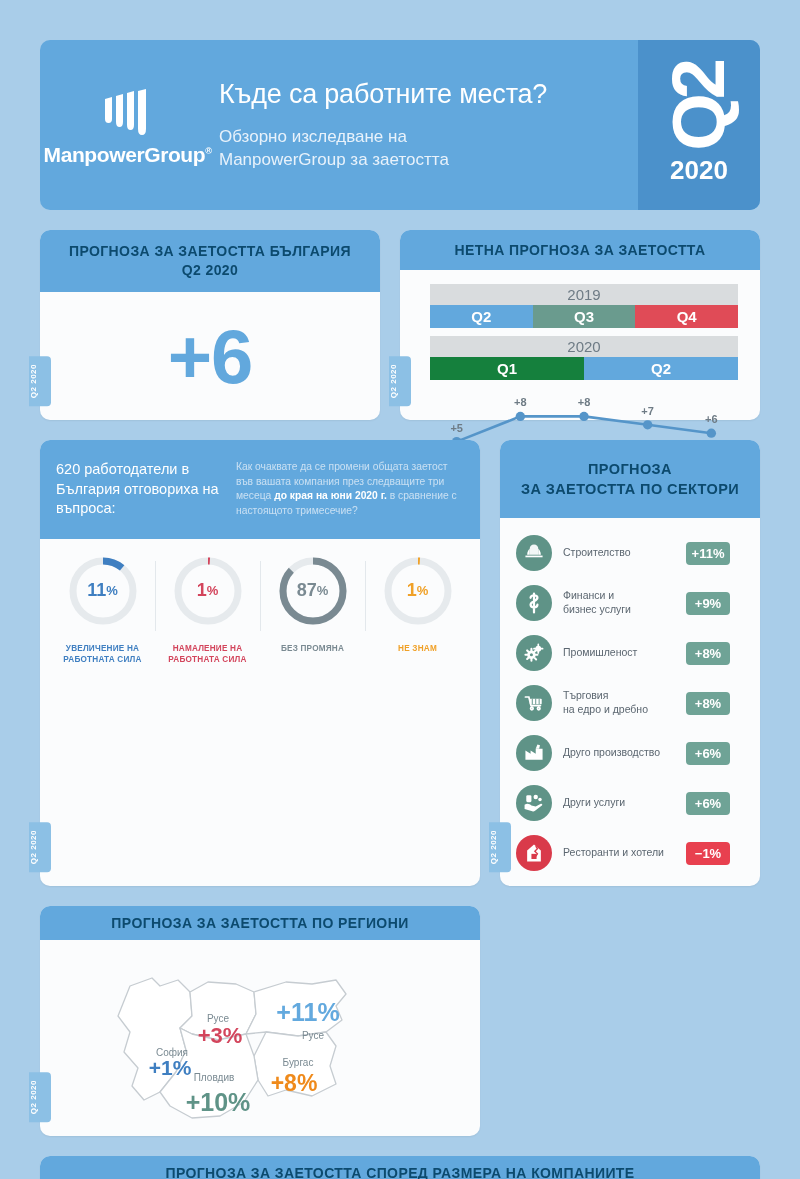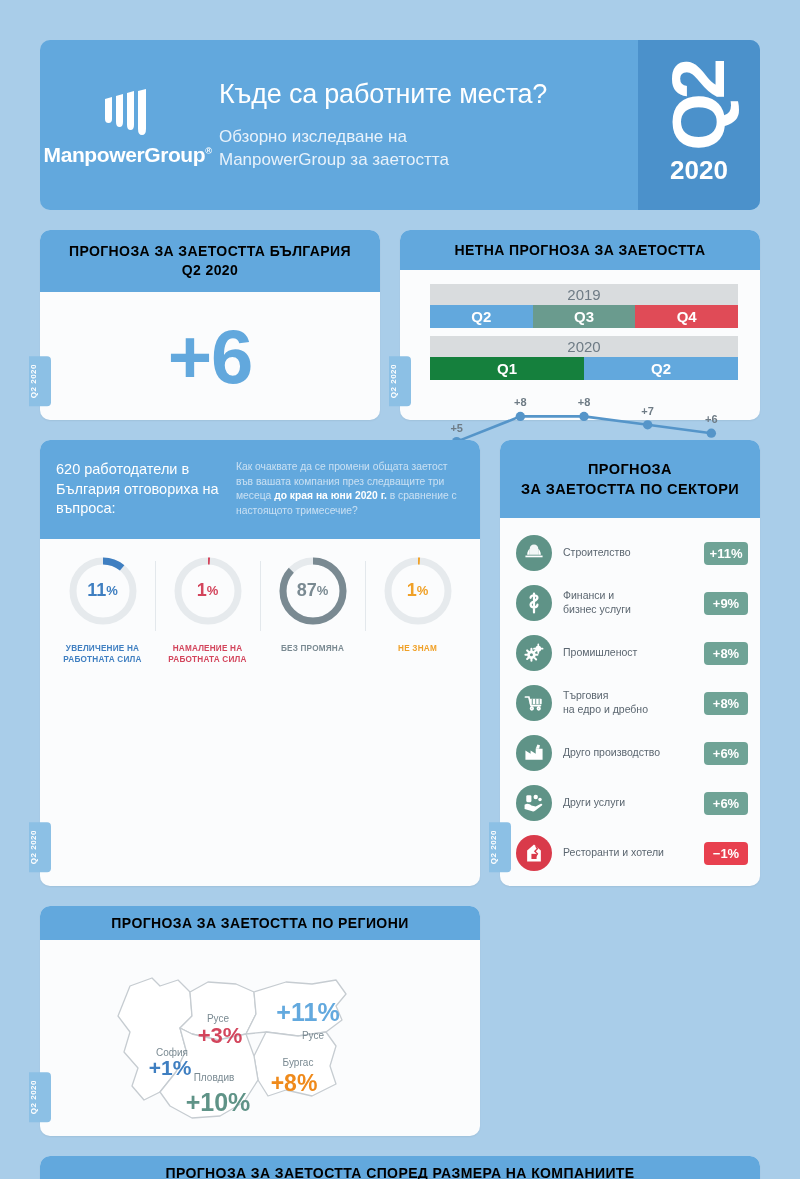--- a/index.html
+++ b/index.html
@@ -10,21 +10,21 @@
     font-family:"Liberation Sans", sans-serif;
     color:#5b6670;
     position:relative;
     overflow:hidden;
   }
   .page { position:absolute; inset:0; padding:40px; }
 
   
   .card { background:#fbfcfd; border-radius:10px; position:relative; box-shadow:0 1px 2px rgba(0,0,0,.06); }
   .card-head {
-    background:#62a8dd; color:#000000; border-radius:10px 10px 0 0;
+    background:#62a8dd; color:#0c4a6e; border-radius:10px 10px 0 0;
     text-align:center; font-weight:bold; letter-spacing:.4px;
     display:flex; flex-direction:column; align-items:center; justify-content:center;
   }
   .sidetab {
     position:absolute; left:-11px; bottom:14px;
     width:22px; padding:8px 0;
     background:#8cc0e5; color:#ffffff;
     border-radius:4px 0 0 4px;
     font-size:8px; font-weight:bold; letter-spacing:.5px;
     writing-mode:vertical-rl; transform:rotate(180deg);
@@ -78,21 +78,21 @@
   .donut-col + .donut-col::before { content:""; position:absolute; left:0; top:6px;
       height:70px; width:1px; background:#e3e8ec; }
   .donut { width:72px; height:72px; margin:0 auto; position:relative; }
   .donut .val { position:absolute; inset:0; display:flex; align-items:center; justify-content:center;
       font-size:18px; font-weight:bold; }
   .donut .val .pc { font-size:13px; font-weight:bold; }
   .dlabel { margin-top:16px; font-size:8.2px; font-weight:bold; line-height:1.35; letter-spacing:.2px; }
 
   .c-sector { flex:1; }
   .c-sector .card-head { height:78px; font-size:14.5px; line-height:1.4; }
-  .sector-list { padding:10px 12px 8px 16px; }
+  .sector-list { padding:10px 30px 8px 16px; }
   .sector-row { display:flex; align-items:center; height:50px; }
   .sector-ic { width:36px; height:36px; border-radius:50%; background:#5f9387;
                display:flex; align-items:center; justify-content:center; flex:none; }
   .sector-ic.red { background:#d93a4a; }
   .sector-nm { flex:1; font-size:10.5px; line-height:1.3; padding-left:11px; color:#5b6670; }
   .sector-badge { width:44px; text-align:center; color:#fff; font-size:13px; font-weight:bold;
                   background:#6fa396; border-radius:4px; padding:4px 0; }
   .sector-badge.red { background:#e8404f; }
 
   

